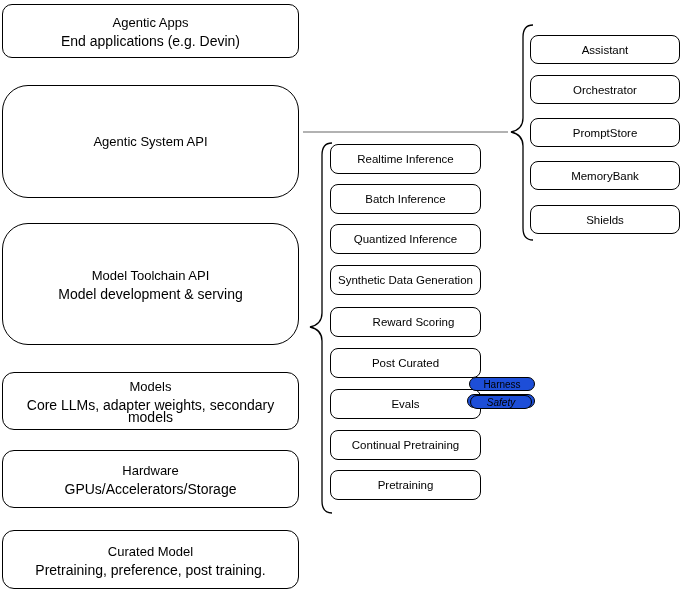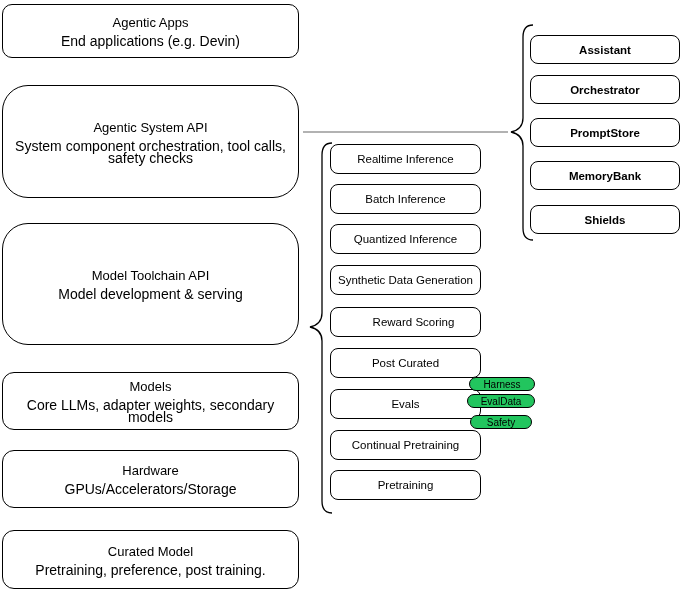--- a/index.html
+++ b/index.html
@@ -33,27 +33,27 @@
   }
   .layer { left: 2px; width: 297px; }
   .layer .title { font-size: 13px; line-height: 15px; }
   .layer .subtitle { font-size: 14px; line-height: 12px; margin-top: 5px; }
   .mid {
     left: 330px; width: 151px; height: 30px;
     border-radius: 8px; font-size: 11.5px;
   }
   .rightcol {
     left: 530px; width: 150px; height: 29px;
-    border-radius: 8px; font-size: 11.5px; font-weight: bold;
+    border-radius: 8px; font-size: 11.5px;
   }
   .pill {
     position: absolute;
     box-sizing: border-box;
     border: 1px solid #000000;
-    background: #22c55e;
+    background: #1d4ed8;
     border-radius: 999px;
     font-size: 10px;
     display: flex;
     align-items: center;
     justify-content: center;
     z-index: 3;
   }
 </style>
 </head>
 <body>
@@ -69,21 +69,20 @@
     <path d="M 533 25 C 526 25, 523 29, 523 37 L 523 118 C 523 125, 520 130, 511 132 C 520 134, 523 139, 523 146 L 523 228 C 523 235, 526 240, 533 240" stroke="#000000" stroke-width="1.3" fill="none"></path>
   </svg>
 
   <div class="box layer" style="top:4px; height:54px; border-radius:10px;">
     <div class="title">Agentic Apps</div>
     <div class="subtitle">End applications (e.g. Devin)</div>
   </div>
 
   <div class="box layer" style="top:85px; height:113px; border-radius:26px;">
     <div class="title">Agentic System API</div>
-    <div class="subtitle">System component orchestration, tool calls, safety checks</div>
   </div>
 
   <div class="box layer" style="top:223px; height:122px; border-radius:26px;">
     <div class="title">Model Toolchain API</div>
     <div class="subtitle">Model development &amp; serving</div>
   </div>
 
   <div class="box layer" style="top:372px; height:58px; border-radius:12px;">
     <div class="title">Models</div>
     <div class="subtitle">Core LLMs, adapter weights, secondary models</div>
@@ -126,21 +125,21 @@
   <div class="box mid" style="top:470px;">
     <span>Pretraining</span>
   </div>
 
   <div class="pill" style="left:469px; top:377px; width:66px; height:14px;">
     <span>Harness</span>
   </div>
   <div class="pill" style="left:467px; top:394px; width:68px; height:14px;">
     <span>EvalData</span>
   </div>
-  <div class="pill" style="left:470px; top:415px; width:62px; height:14px;">
+  <div class="pill" style="left:470px; top:395px; width:62px; height:14px;font-style:italic;">
     <span>Safety</span>
   </div>
 
   <div class="box rightcol" style="top:35px;">
     <span>Assistant</span>
   </div>
   <div class="box rightcol" style="top:75px;">
     <span>Orchestrator</span>
   </div>
   <div class="box rightcol" style="top:118px;">

